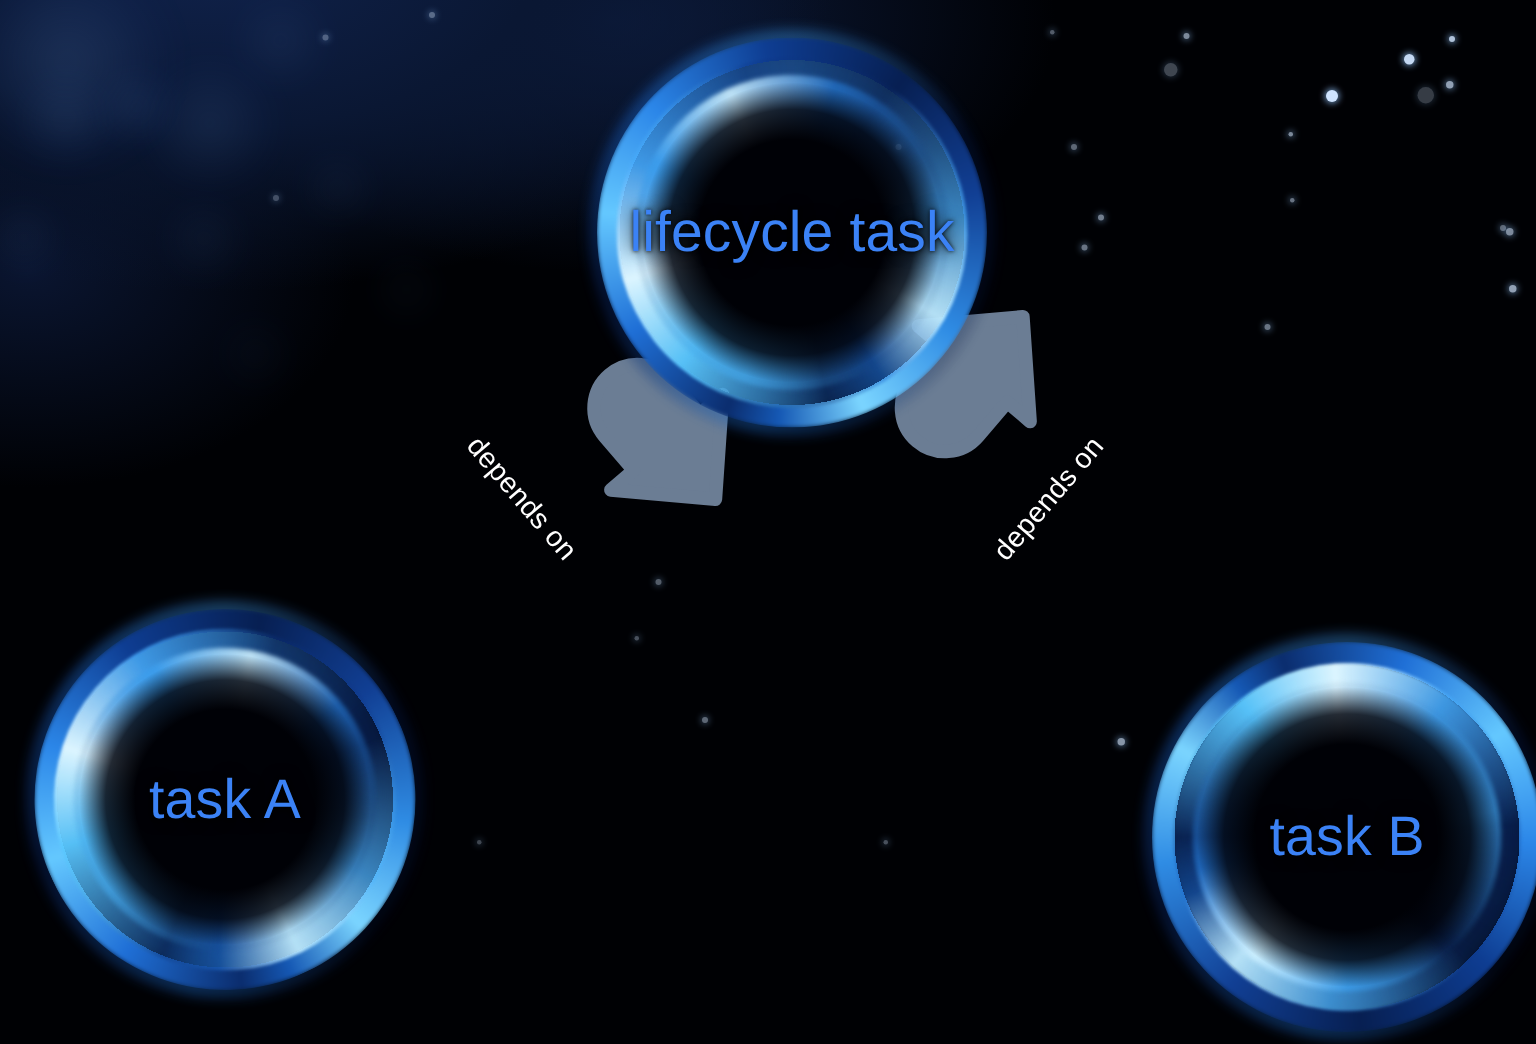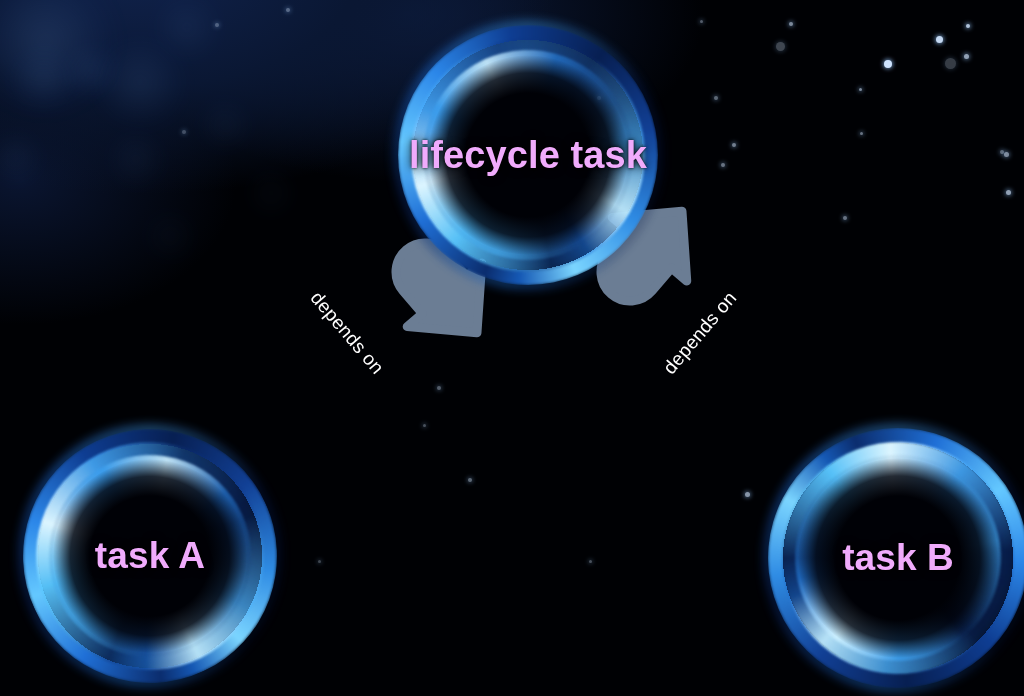--- a/index.html
+++ b/index.html
@@ -130,22 +130,22 @@
   .core {
     background: radial-gradient(circle closest-side, #000106 62%, rgba(0,2,10,0.82) 82%, rgba(0,0,0,0) 100%);
   }
   .node-label {
     position: absolute;
     inset: 0;
     display: flex;
     align-items: center;
     justify-content: center;
     text-align: center;
-    color: #f0abfc;
-    font-weight: bold;
+    color: #3b82f6;
+    font-weight: normal;
     line-height: 1.16;
     letter-spacing: 0.1px;
     text-shadow: 0 0 10px rgba(0,0,0,0.95), 0 0 3px rgba(0,0,0,0.9);
     z-index: 3;
     pointer-events: none;
   }
 
   
   .arrow {
     position: absolute;
@@ -246,21 +246,21 @@
   <div class="node" style="left:398px; top:25px; width:260px; height:260px;">
     <div class="ring-layer halo"></div>
     <div class="ring-layer band-outer" style="inset:-6px;"></div>
     <div class="ring-layer band-main"></div>
     <div class="ring-layer band-thin" style="inset:13px; transform:rotate(18deg);"></div>
     <div class="ring-layer band-thin2" style="inset:25px; transform:rotate(-42deg);"></div>
     <div class="ring-layer core" style="inset:30px;"></div>
     <div class="node-label" style="font-size:38px;">lifecycle task</div>
   </div>
 
-  <div class="node" style="left:23px; top:429px; width:254px; height:254px;">
+  <div class="node" style="left:23px; top:406px; width:254px; height:254px;">
     <div class="ring-layer halo"></div>
     <div class="ring-layer band-outer" style="inset:-6px;"></div>
     <div class="ring-layer band-main" style="transform:rotate(-25deg);"></div>
     <div class="ring-layer band-thin" style="inset:13px; transform:rotate(52deg);"></div>
     <div class="ring-layer band-thin2" style="inset:26px; transform:rotate(-8deg);"></div>
     <div class="ring-layer core" style="inset:30px;"></div>
     <div class="node-label" style="font-size:37px;">task A</div>
   </div>
 
   <div class="node" style="left:768px; top:428px; width:260px; height:260px;">

